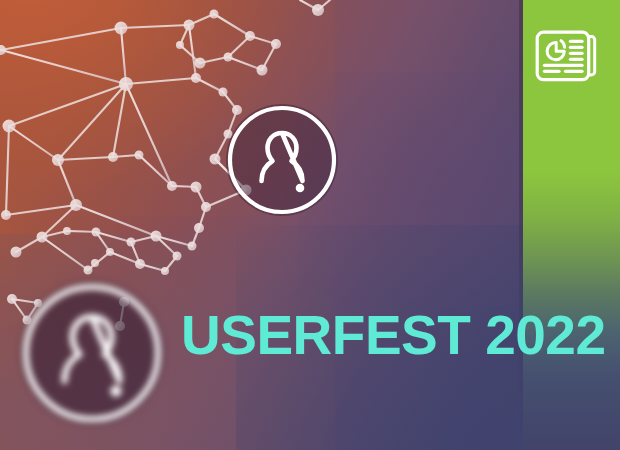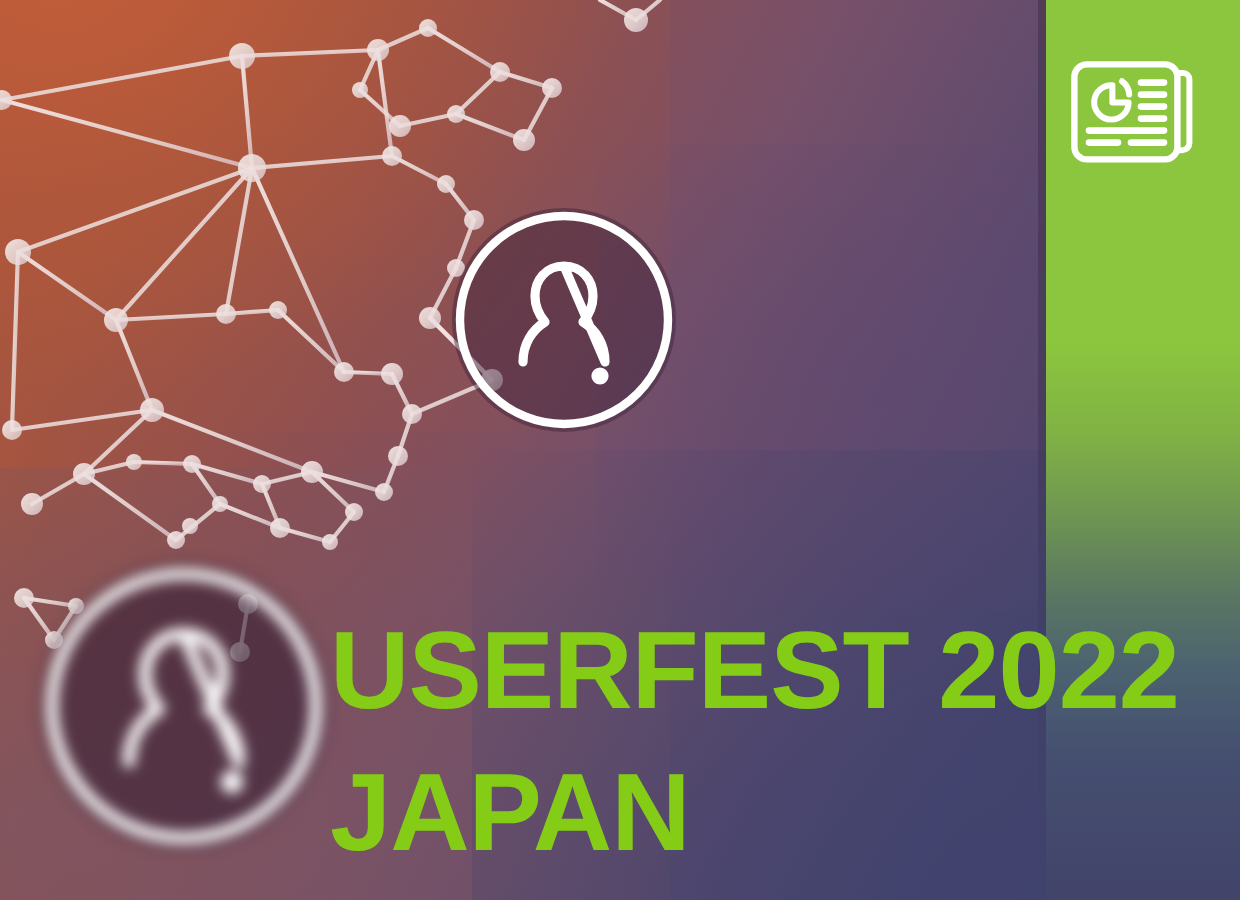--- a/index.html
+++ b/index.html
@@ -154,24 +154,24 @@
     position: absolute;
     left: 535px;
     top: 26px;
     width: 62px;
     height: 60px;
   }
 
   
   .headline {
     position: absolute;
-    left: 165px;
+    left: 181px;
     top: 300px;
     width: 430px;
-    color: #84cc16;
+    color: #5eead4;
     font-family: "Liberation Sans", sans-serif;
     font-weight: bold;
     font-size: 55px;
     line-height: 71px;
     letter-spacing: -0.5px;
     white-space: nowrap;
   }
   .headline .line {
     display: block;
   }
@@ -347,16 +347,15 @@
         <line x1="35.5" y1="33.3" x2="47" y2="33.3"></line>
         <line x1="9.5" y1="39.3" x2="47" y2="39.3"></line>
         <line x1="9.5" y1="45.3" x2="24" y2="45.3"></line>
         <line x1="30.5" y1="45.3" x2="47" y2="45.3"></line>
       </g>
     </svg>
   </div>
 
   <div class="headline">
     <span class="line">USERFEST 2022</span>
-    <span class="line">JAPAN</span>
   </div>
 
 </div>
 
 </body></html>

